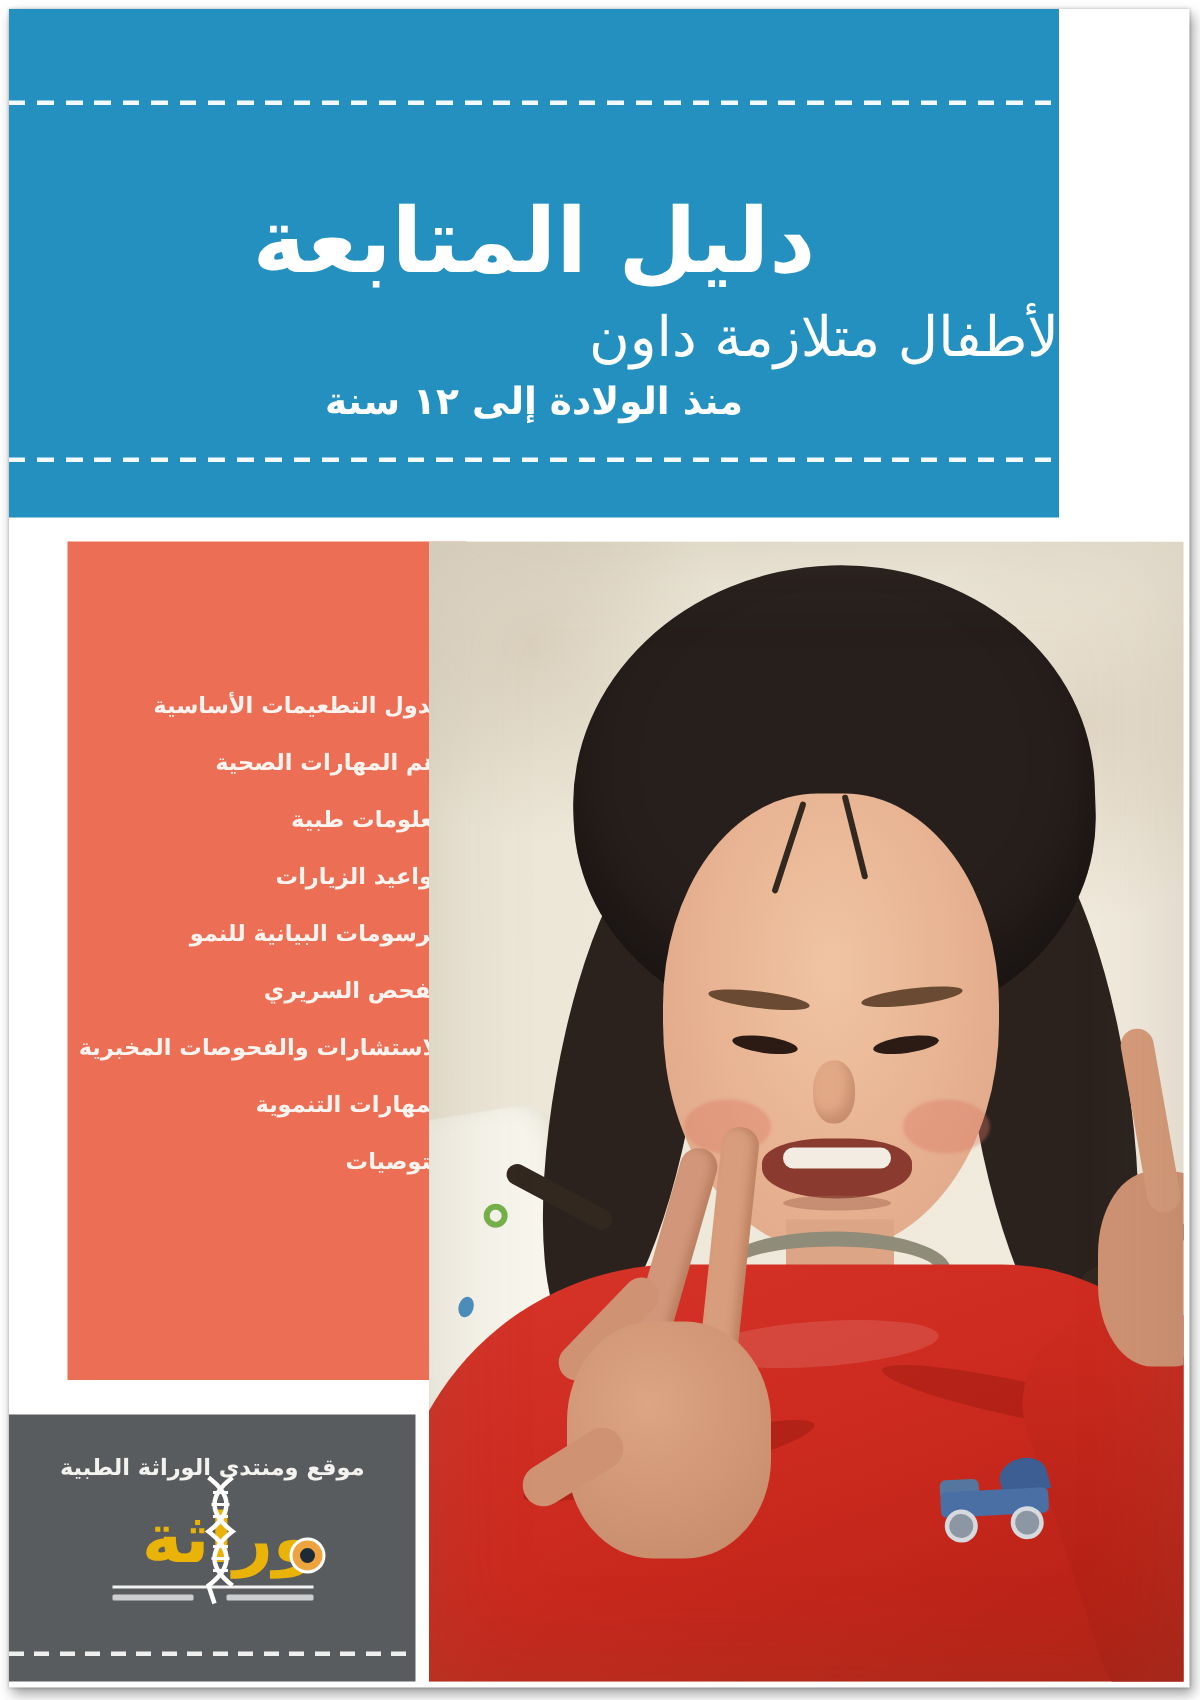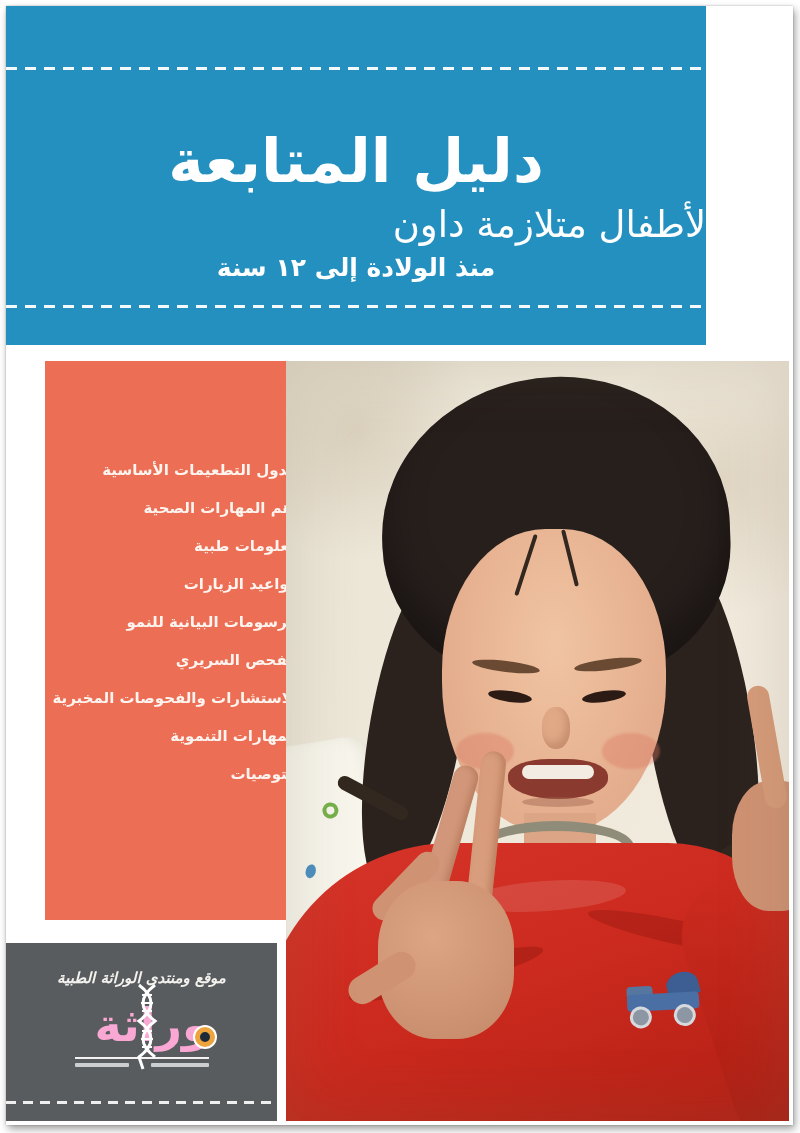--- a/index.html
+++ b/index.html
@@ -125,25 +125,25 @@
                  background:#8d97a3; border:3px solid #d6dade; }
   .wheel-front { left:52px; top:34px; width:22px; height:22px; border-radius:50%;
                  background:#8d97a3; border:3px solid #d6dade; }
   .photo-vignette { left:0; top:0; width:100%; height:100%;
                     box-shadow:inset 0 0 70px rgba(120,100,75,.22); }
 
   
   .brand-box { position:absolute; left:0; top:937px; width:271px; height:178px;
                background:#585c5e; direction:rtl; }
   .brand-tagline { position:absolute; top:26px; left:0; width:100%; text-align:center;
-                   color:#f4f2ee; font-size:15px; font-weight:bold;font-style:italic; }
+                   color:#f4f2ee; font-size:15px; font-weight:bold; }
   .logo { position:absolute; top:52px; left:50%; transform:translateX(-50%);
           width:150px; height:62px; }
   .logo-wordmark { position:absolute; right:6px; top:0; font-size:46px; line-height:60px;
-                   font-weight:bold; color:#f9a8d4; letter-spacing:1px; }
+                   font-weight:bold; color:#eab308; letter-spacing:1px; }
   .logo-ring { position:absolute; right:2px; top:32px; width:20px; height:20px;
                border-radius:50%; border:5px solid #eda43e; background:#1d2b39;
                box-shadow:0 0 0 2px #ffffff; }
   .dna-icon { position:absolute; right:56px; top:-12px; }
   .logo-rule { position:absolute; top:114px; left:50%; transform:translateX(-50%);
                width:134px; height:2px; background:rgba(255,255,255,.92); }
   .micro-bars { position:absolute; top:120px; left:50%; transform:translateX(-50%);
                 width:134px; height:4px; display:flex; justify-content:space-between; }
   .micro-bar { height:4px; background:rgba(255,255,255,.7); border-radius:1px; }
   .micro-bar.a { width:58px; } .micro-bar.b { width:54px; }

